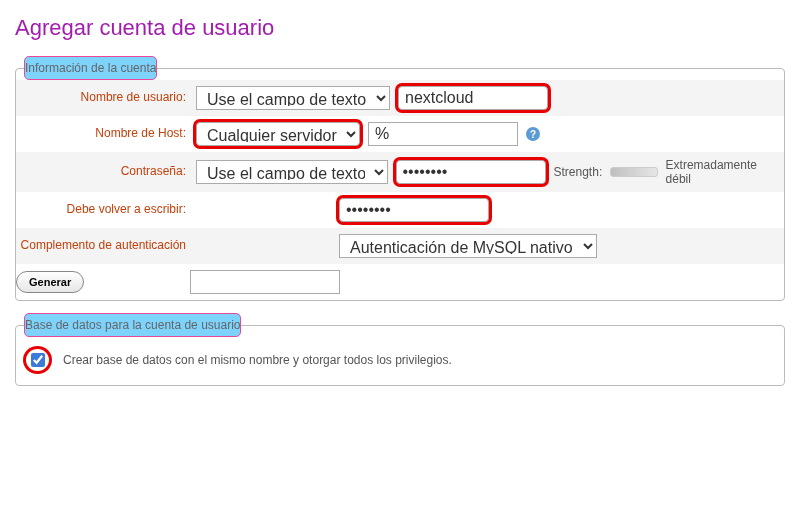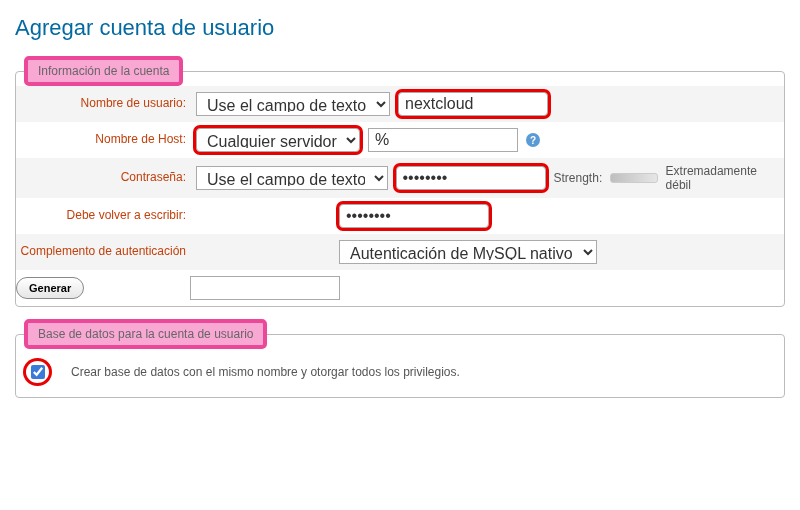--- a/index.html
+++ b/index.html
@@ -8,36 +8,36 @@
     padding: 10px 15px;
     font-family: Arial, Helvetica, sans-serif;
     font-size: 12px;
     color: #555;
     background: #fff;
     width: 800px;
   }
   h1 {
     font-size: 22px;
     font-weight: normal;
-    color: #0369a1;
+    color: #a21caf;
     margin: 5px 0 15px 0;
   }
   fieldset {
     border: 1px solid #bbb;
     border-radius: 4px;
     padding: 0;
     margin: 0 0 12px 0;
     background: #fff;
   }
   legend {
     color: #666;
-    padding: 4px 10px;
-    border: 4px solid #ec4899;
+    padding: 4px 0;
+    border: 1px solid #ec4899;
     border-radius: 5px;
-    background: #f9a8d4;
+    background: #7dd3fc;
     margin-left: 8px;
     font-size: 12px;
   }
   .row {
     display: flex;
     align-items: center;
     padding: 6px 0;
   }
   .row.alt { background: #f4f4f4; }
   .lbl {
@@ -86,21 +86,21 @@
   button.gen {
     font-size: 11px;
     font-weight: bold;
     padding: 4px 12px;
     border: 1px solid #888;
     border-radius: 12px;
     background: linear-gradient(#fff,#e6e6e6);
     cursor: pointer;
   }
   .db-section { padding: 8px 10px 10px 10px; }
-  .db-row { display: flex; align-items: center; gap: 22px; margin: 4px 0; color: #555; }
+  .db-row { display: flex; align-items: center; gap: 14px; margin: 4px 0; color: #555; }
   input[type=checkbox] { width: 14px; height: 14px; accent-color: #3a7ad9; }
   .cb-hl { box-shadow: 0 0 0 3px #e90000; border-radius: 50%; padding:1px; background:#fff; }
   .spacer-col { width: 135px; }
 </style>
 </head>
 <body>
 
 <h1>Agregar cuenta de usuario</h1>
 
 <fieldset>

